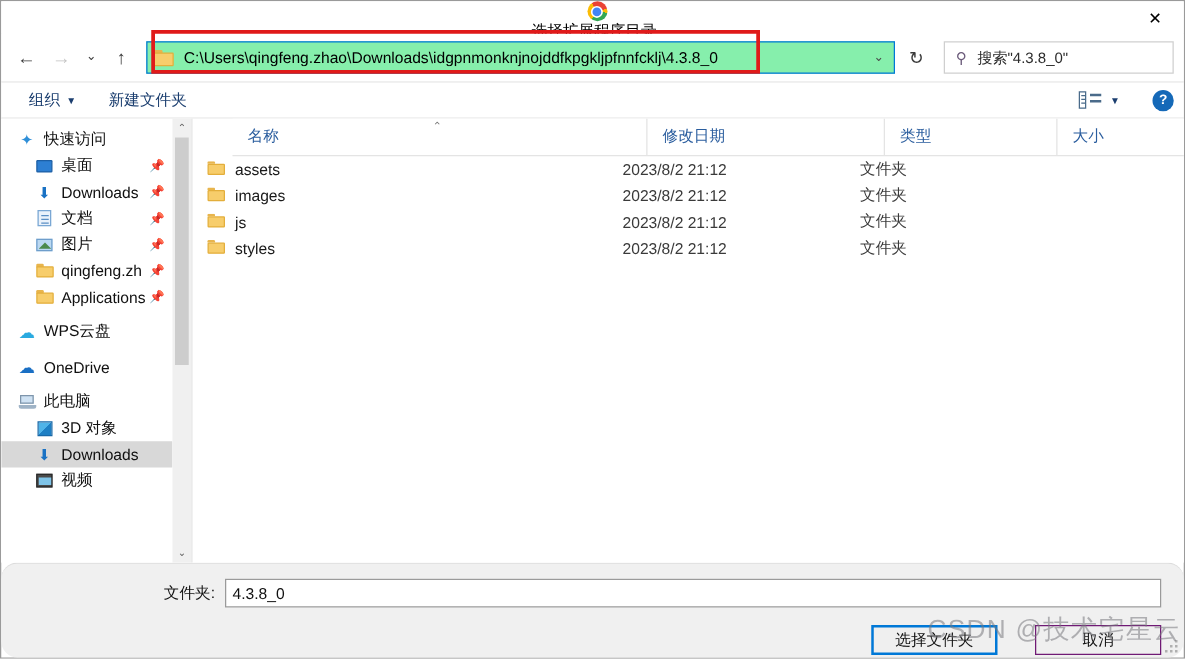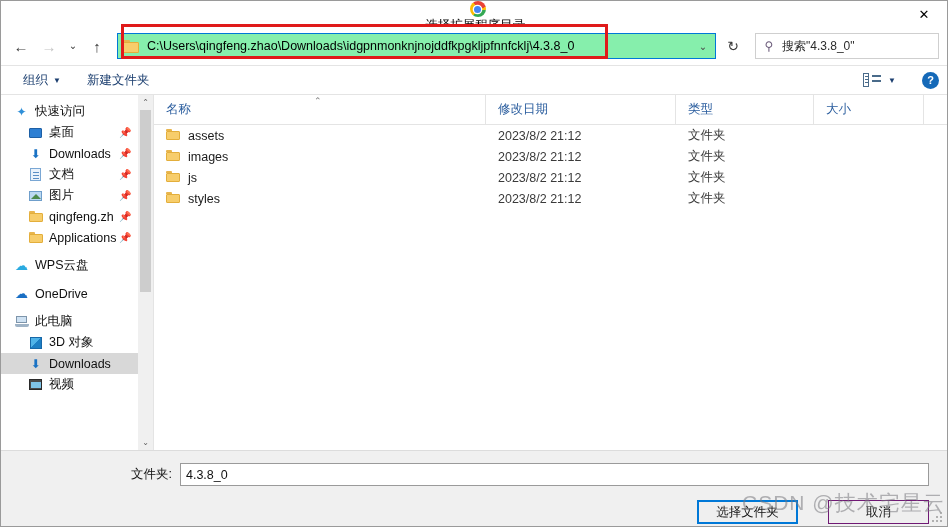--- a/index.html
+++ b/index.html
@@ -448,20 +448,21 @@
     background: #ffffff;
   }
   .col-header {
     height: 29px;
     min-height: 29px;
     display: flex;
     align-items: center;
     border-bottom: 1px solid #e4e4e4;
     background: #ffffff;
     position: relative;
+    margin-left: 32px;
   }
   .col {
     font-size: 12.5px;
     color: #2a5d9e;
     padding-left: 12px;
     box-sizing: border-box;
     height: 29px;
     display: flex;
     align-items: center;
     border-right: 1px solid #e4e4e4;
@@ -510,20 +511,21 @@
   .footer {
     min-height: 76px;
     background: #f0f0f0;
     border-top: 1px solid #dcdcdc;
     display: flex;
     flex-direction: column;
     justify-content: flex-start;
     padding: 12px 14px 0 14px;
     box-sizing: border-box;
     position: relative;
+    border-radius: 13px;
   }
   .filename-row {
     display: flex;
     align-items: center;
   }
   .fn-label {
     font-size: 12.5px;
     color: #111111;
     margin-left: 116px;
     margin-right: 8px;

